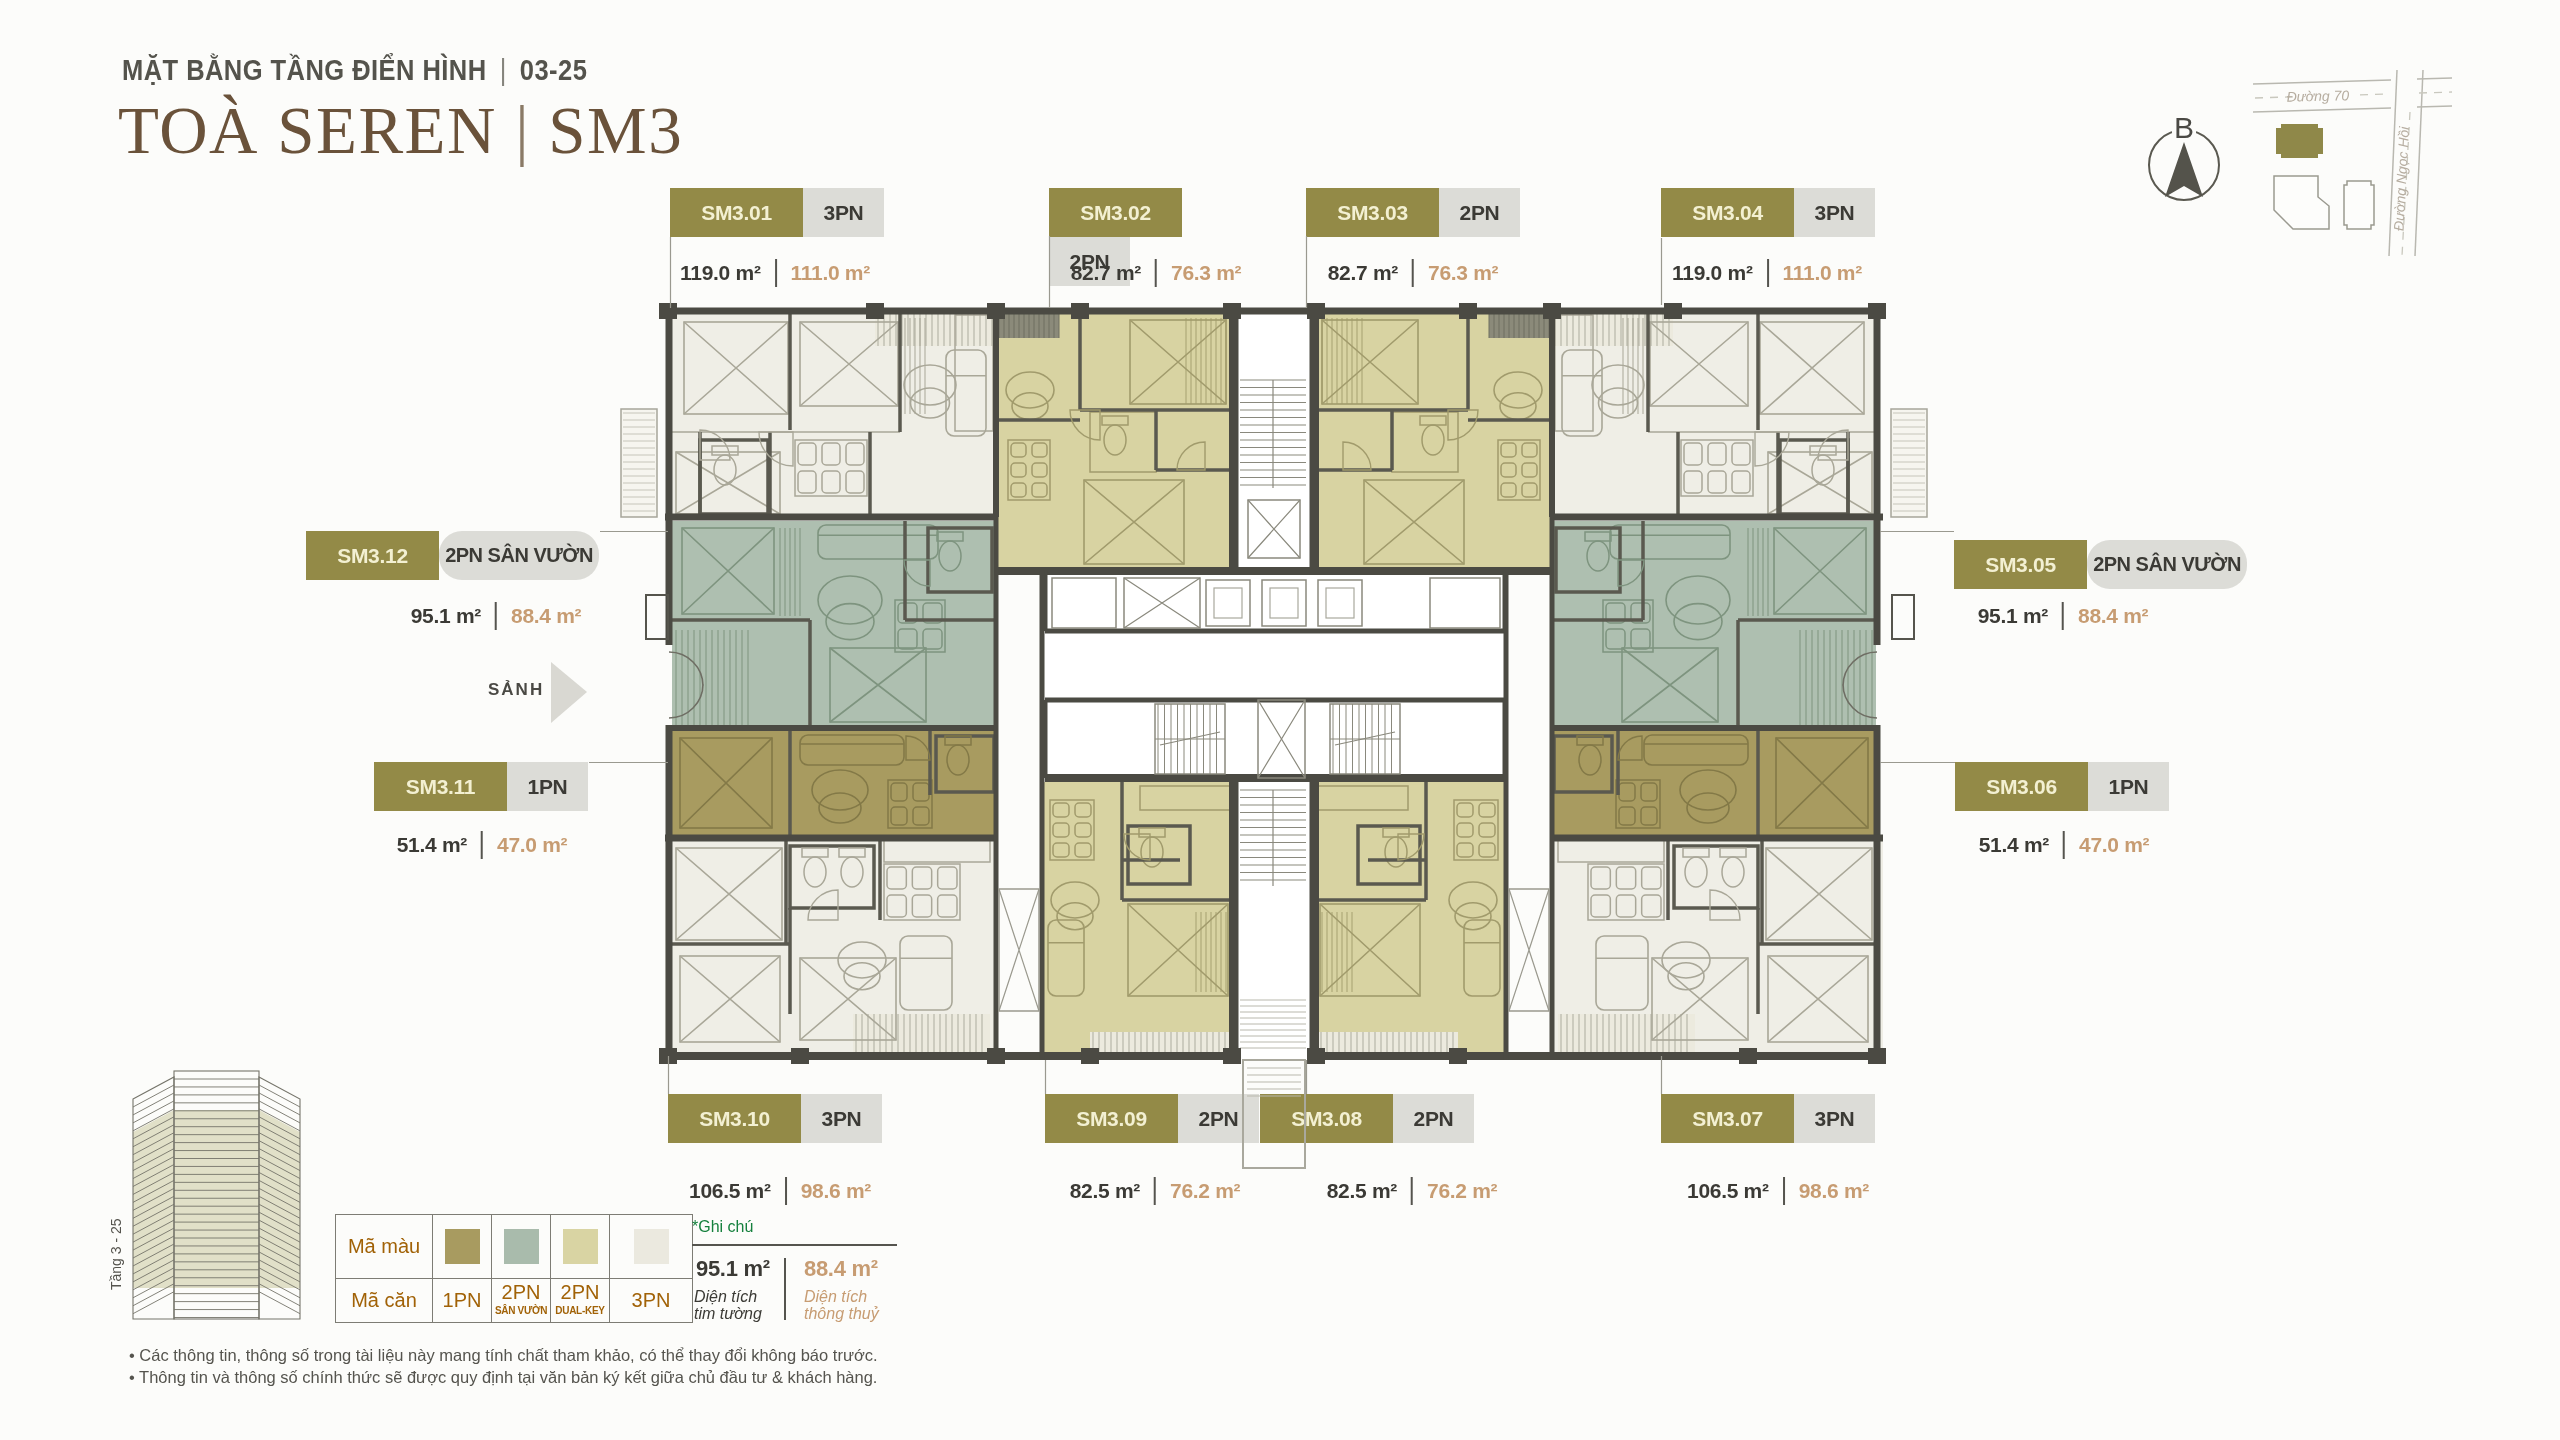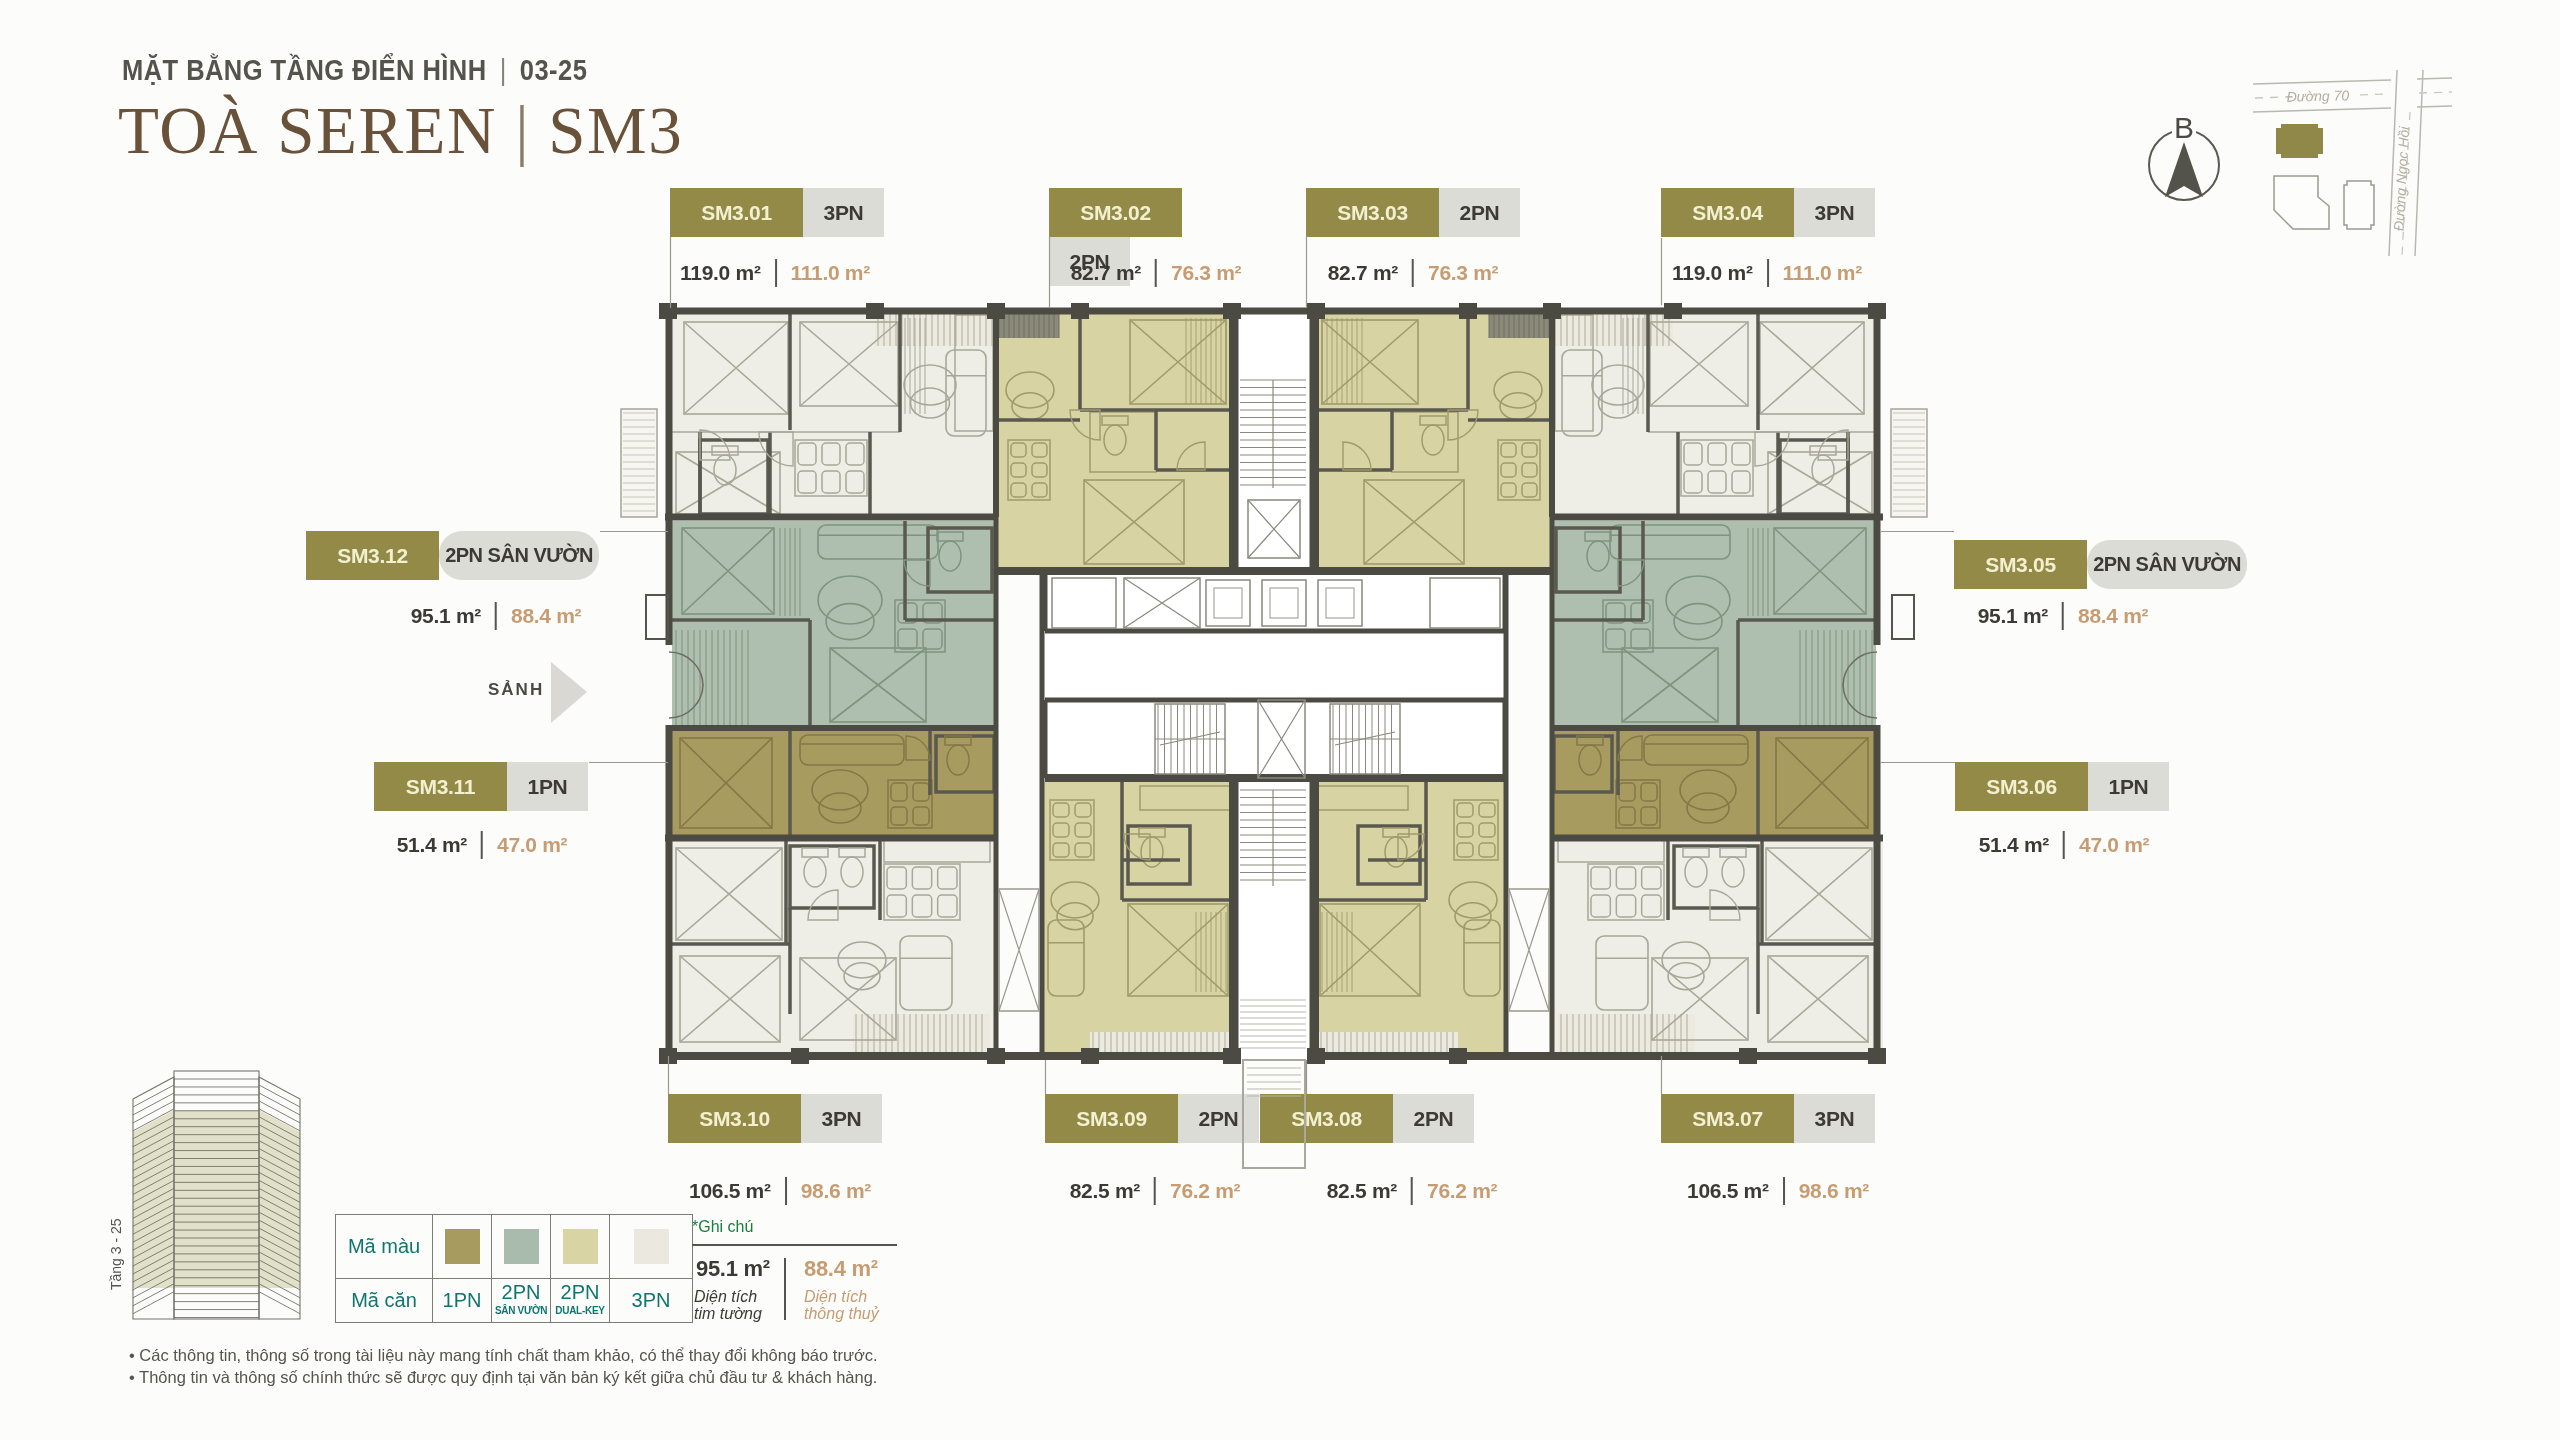--- a/index.html
+++ b/index.html
@@ -155,21 +155,21 @@
 <div class="area" style="left:1778px;top:1177px;">
       <span class="d">106.5 m²</span>
       <span class="s"></span>
       <span class="o">98.6 m²</span>
     </div>
 
 <div class="abs" style="left:488px;top:680px;font-size:17px;font-weight:bold;letter-spacing:2px;color:#4a4944;">SẢNH</div>
 
 <div class="abs" style="left:108px;top:1290px;transform:rotate(-90deg);transform-origin:0 0;font-size:14px;color:#55544e;white-space:nowrap;">Tầng 3 - 25</div>
 
-<table style="position:absolute;left:335px;top:1214px;border-collapse:collapse;table-layout:fixed;font-size:20px;color:#0f766e;">
+<table style="position:absolute;left:335px;top:1214px;border-collapse:collapse;table-layout:fixed;font-size:20px;color:#a16207;">
 <tbody>
         <tr style="height:64px;">
 <td style="border:1.5px solid #7d7c74;width:94px;text-align:center;">Mã màu</td>
 <td style="border:1.5px solid #7d7c74;width:56px;">
             <div style="width:35px;height:35px;background:#a89b60;margin:0 auto;"></div>
           </td>
 <td style="border:1.5px solid #7d7c74;width:56px;">
             <div style="width:35px;height:35px;background:#a9bbac;margin:0 auto;"></div>
           </td>
 <td style="border:1.5px solid #7d7c74;width:56px;">

